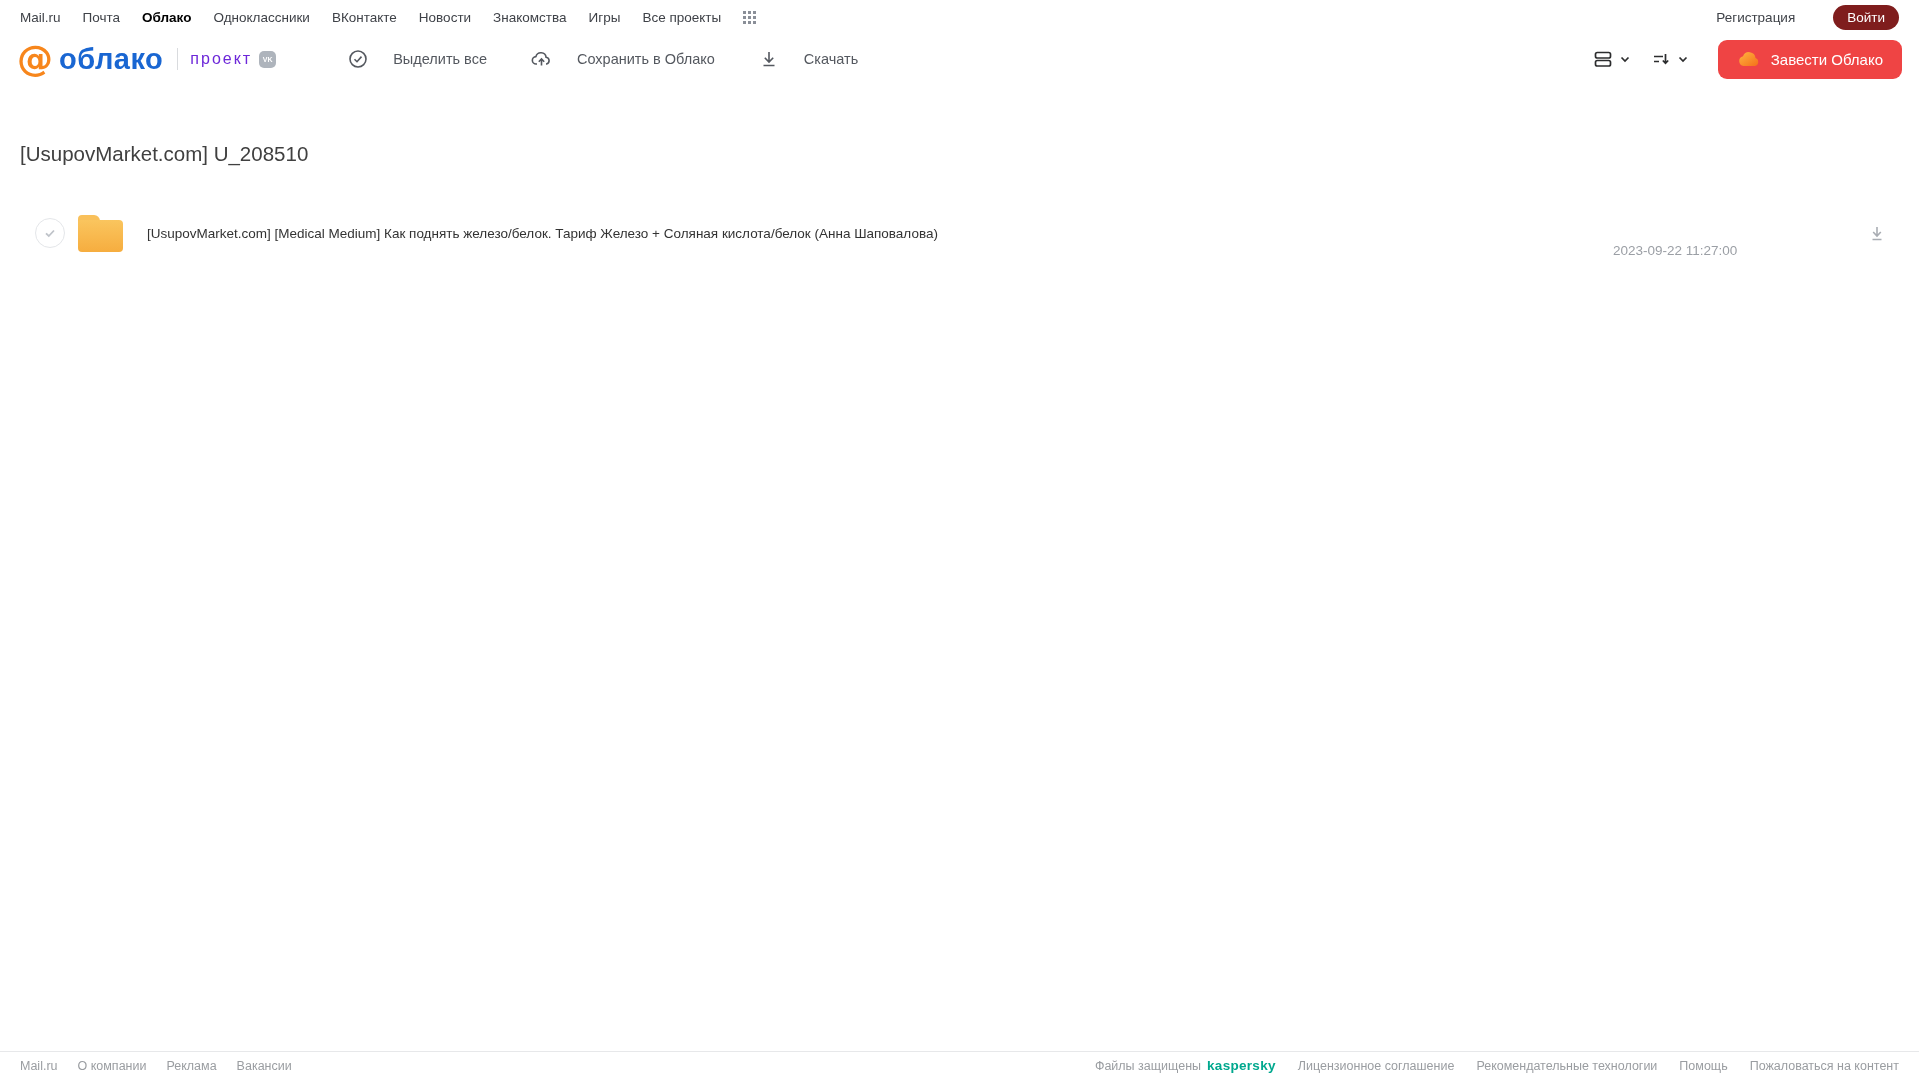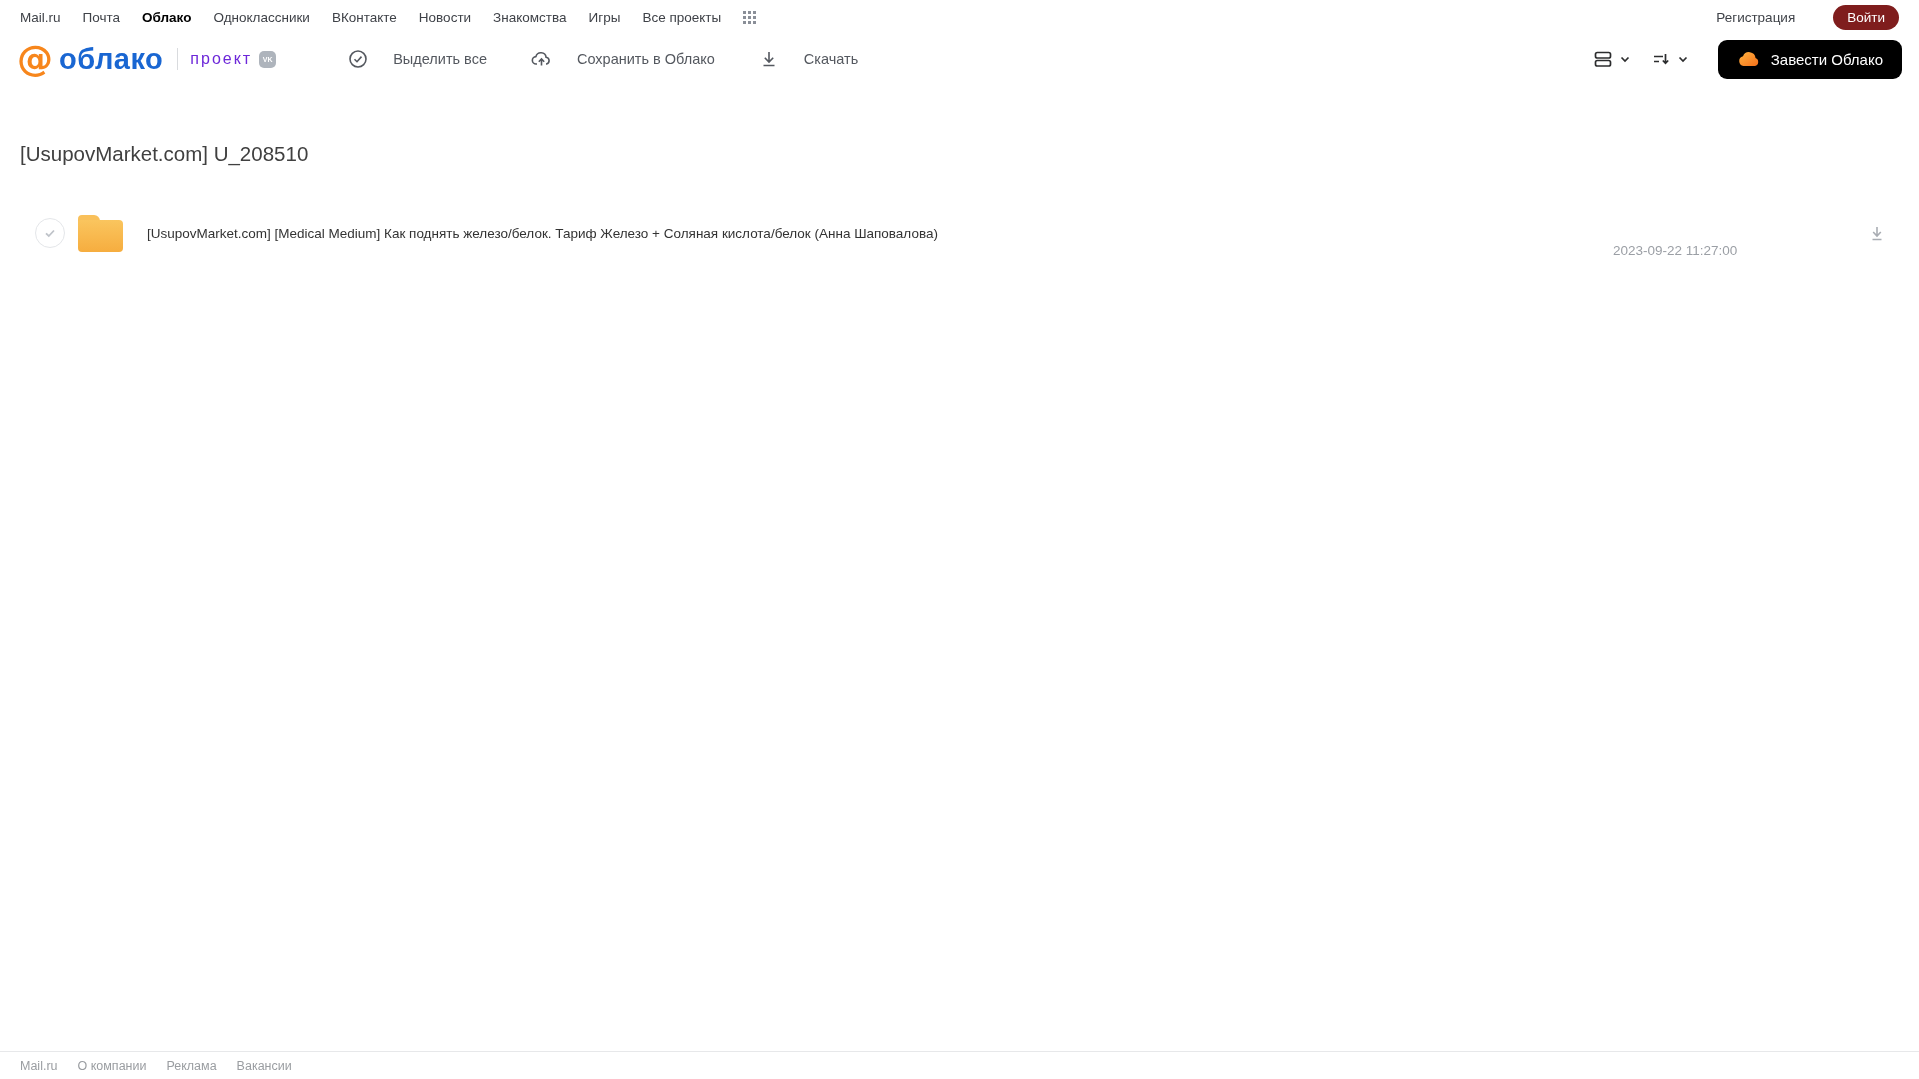--- a/index.html
+++ b/index.html
@@ -30,21 +30,21 @@
   .vk-badge { width:17px; height:17px; background:#AEB4BC; border-radius:5px; color:#fff;
               font-size:7px; font-weight:bold; display:flex; align-items:center; justify-content:center; }
 
   .actions { display:flex; align-items:center; margin-left:72px; gap:44px; }
   .action-btn { display:flex; align-items:center; gap:25px; background:none; border:none;
                 font-size:14.5px; color:#54585F; cursor:pointer; font-family:inherit; }
   .action-btn svg { stroke:#54585F; }
 
   .header-right { margin-left:auto; display:flex; align-items:center; gap:14px; }
   .icon-btn { display:flex; align-items:center; gap:4px; background:none; border:none; cursor:pointer; padding:2px; }
-  .get-cloud-btn { display:flex; align-items:center; gap:10px; background:#000000; color:#fff;
+  .get-cloud-btn { display:flex; align-items:center; gap:10px; background:#ef4444; color:#fff;
                    border:none; border-radius:9px; height:39px; padding:0 19px; font-size:15px;
                    cursor:pointer; font-family:inherit; margin-left:12px; }
 
   
   .content { padding:0 0 0 20px; }
   .page-title { font-size:20.5px; font-weight:400; color:#404040; margin-top:58px; }
 
   .file-row { display:flex; align-items:center; margin-top:42px; height:50px; padding-right:28px; }
   .row-checkbox { width:30px; height:30px; border-radius:50%; border:1px solid #e4e6e9; background:#fff;
                   display:flex; align-items:center; justify-content:center; margin-left:15px; cursor:pointer; }
@@ -208,13 +208,23 @@
       </span>
     </button>
   </div>
 </div>
 
 <div class="footer">
   <a>Mail.ru</a>
   <a>О компании</a>
   <a>Реклама</a>
   <a>Вакансии</a>
+  <div class="footer-right">
+    <span class="kaspersky-wrap">
+      <span>Файлы защищены</span>
+      <span class="kaspersky-logo">kaspersky</span>
+    </span>
+    <a>Лицензионное соглашение</a>
+    <a>Рекомендательные технологии</a>
+    <a>Помощь</a>
+    <a>Пожаловаться на контент</a>
+  </div>
 </div>
 
 </body></html>

